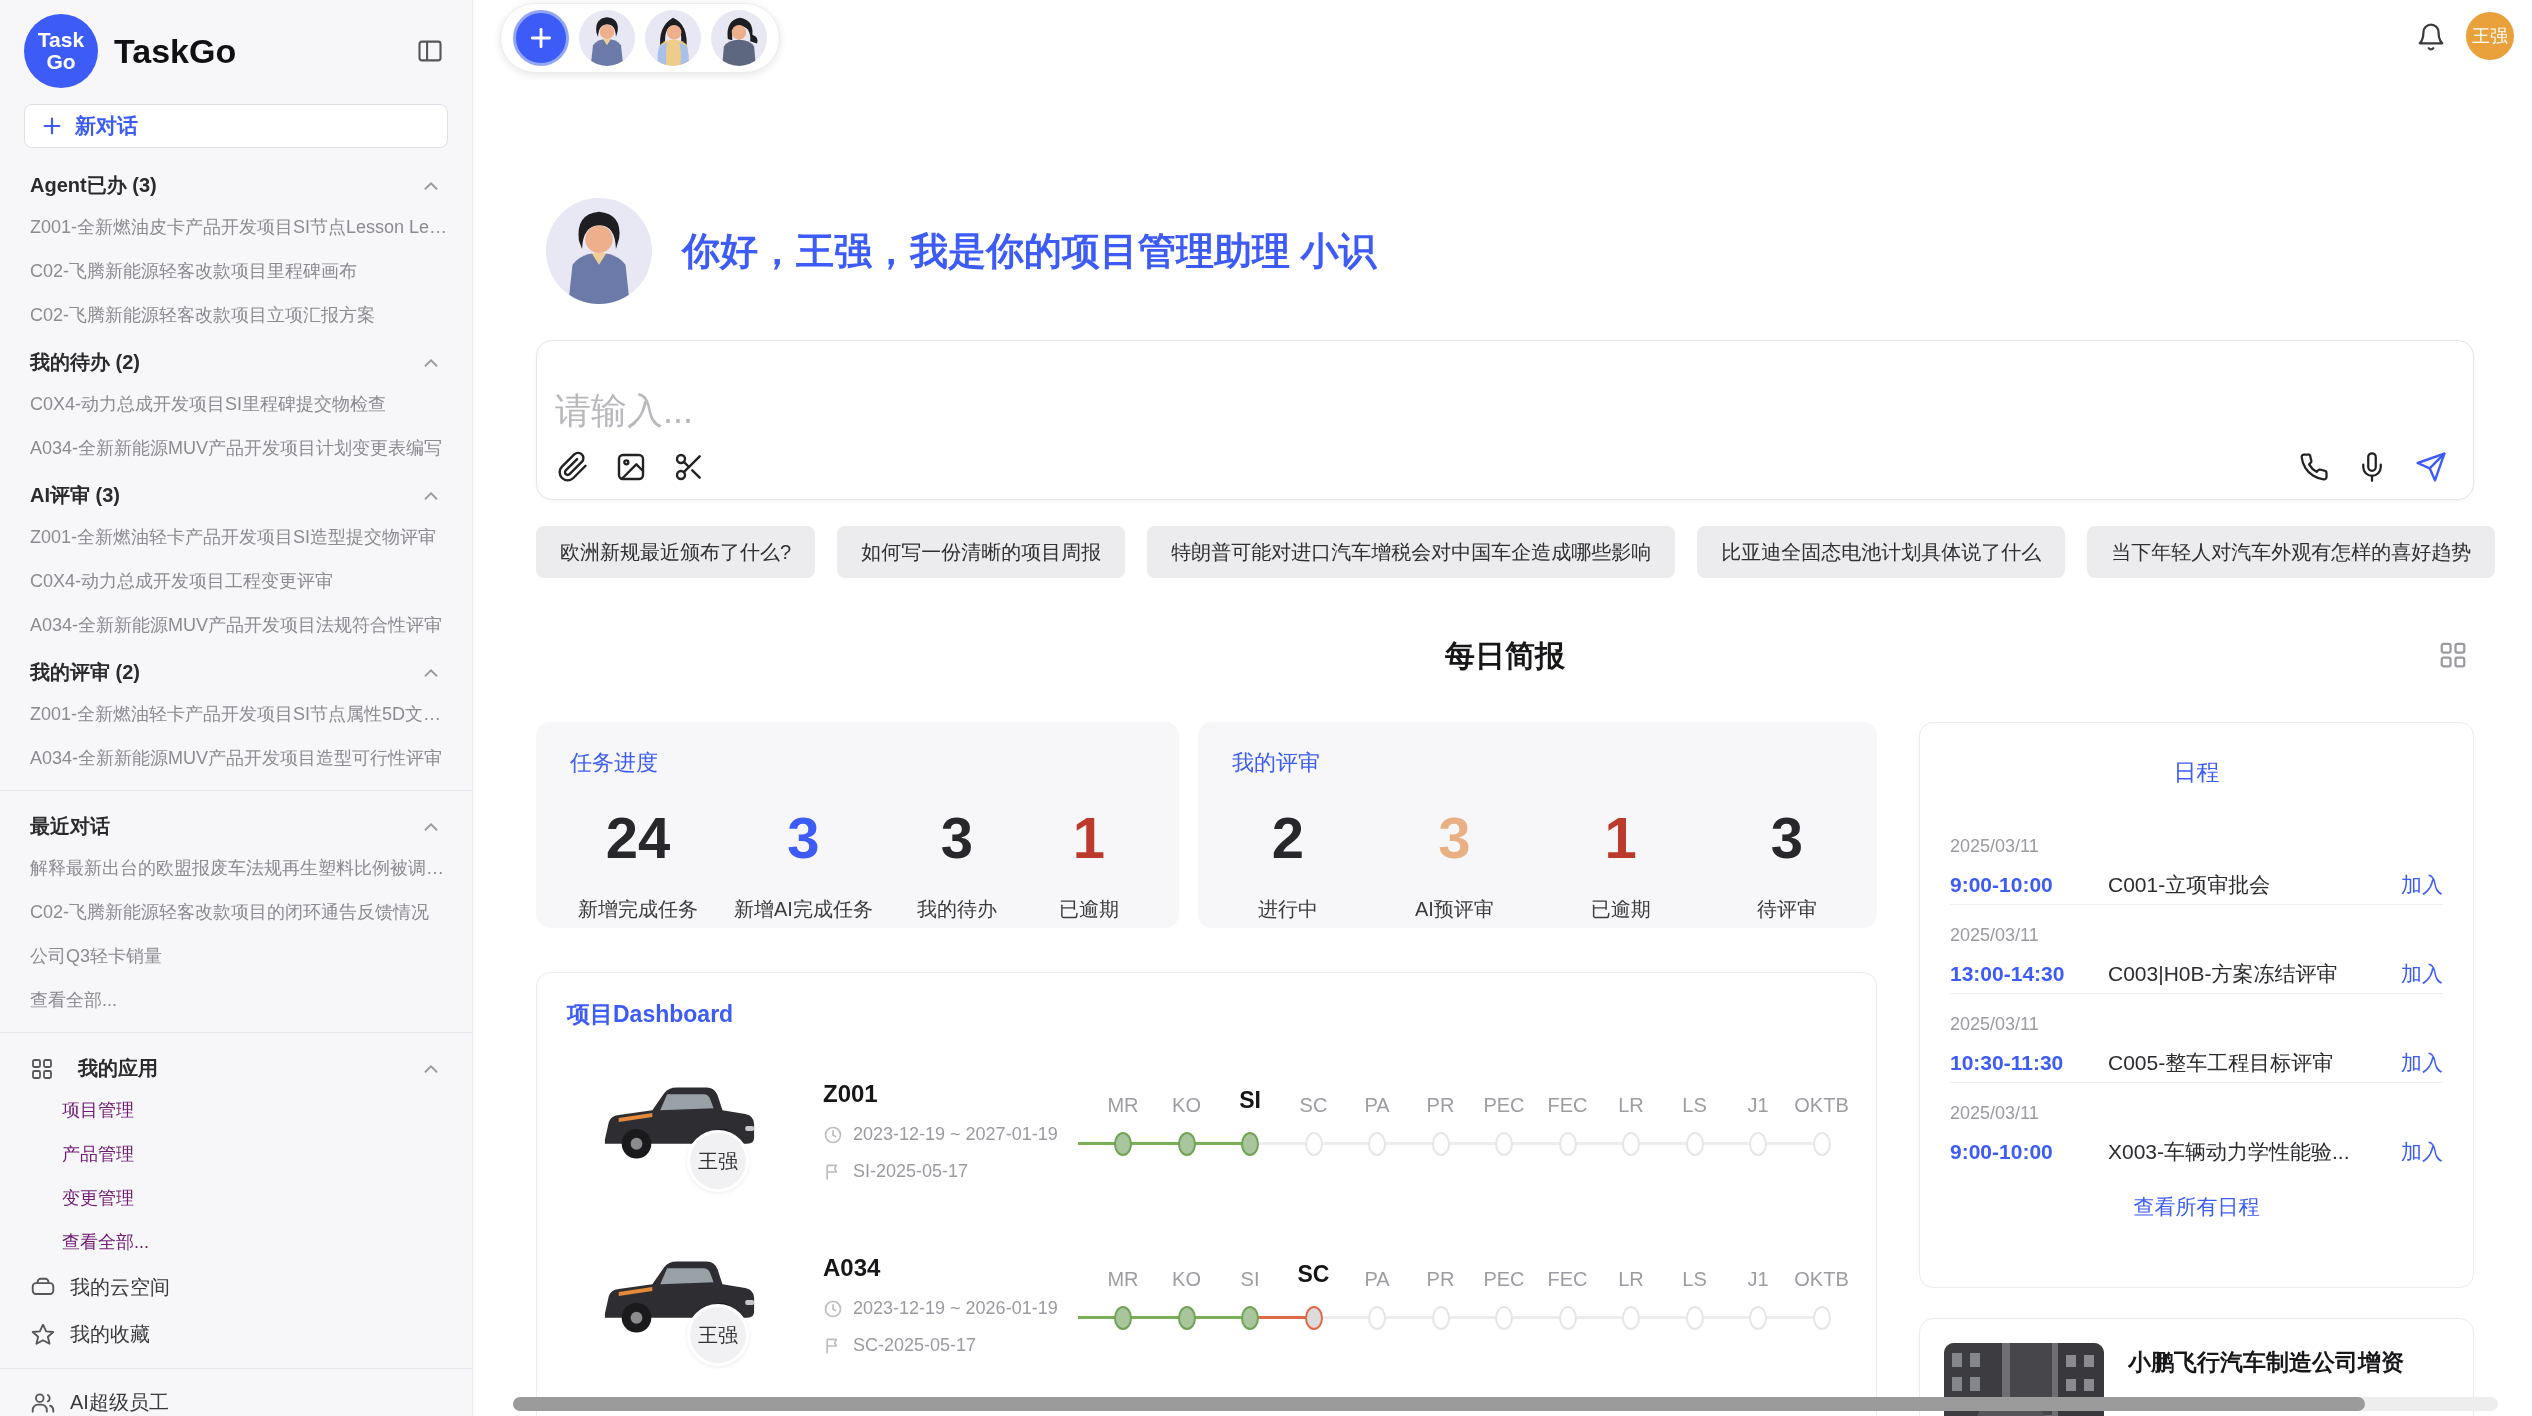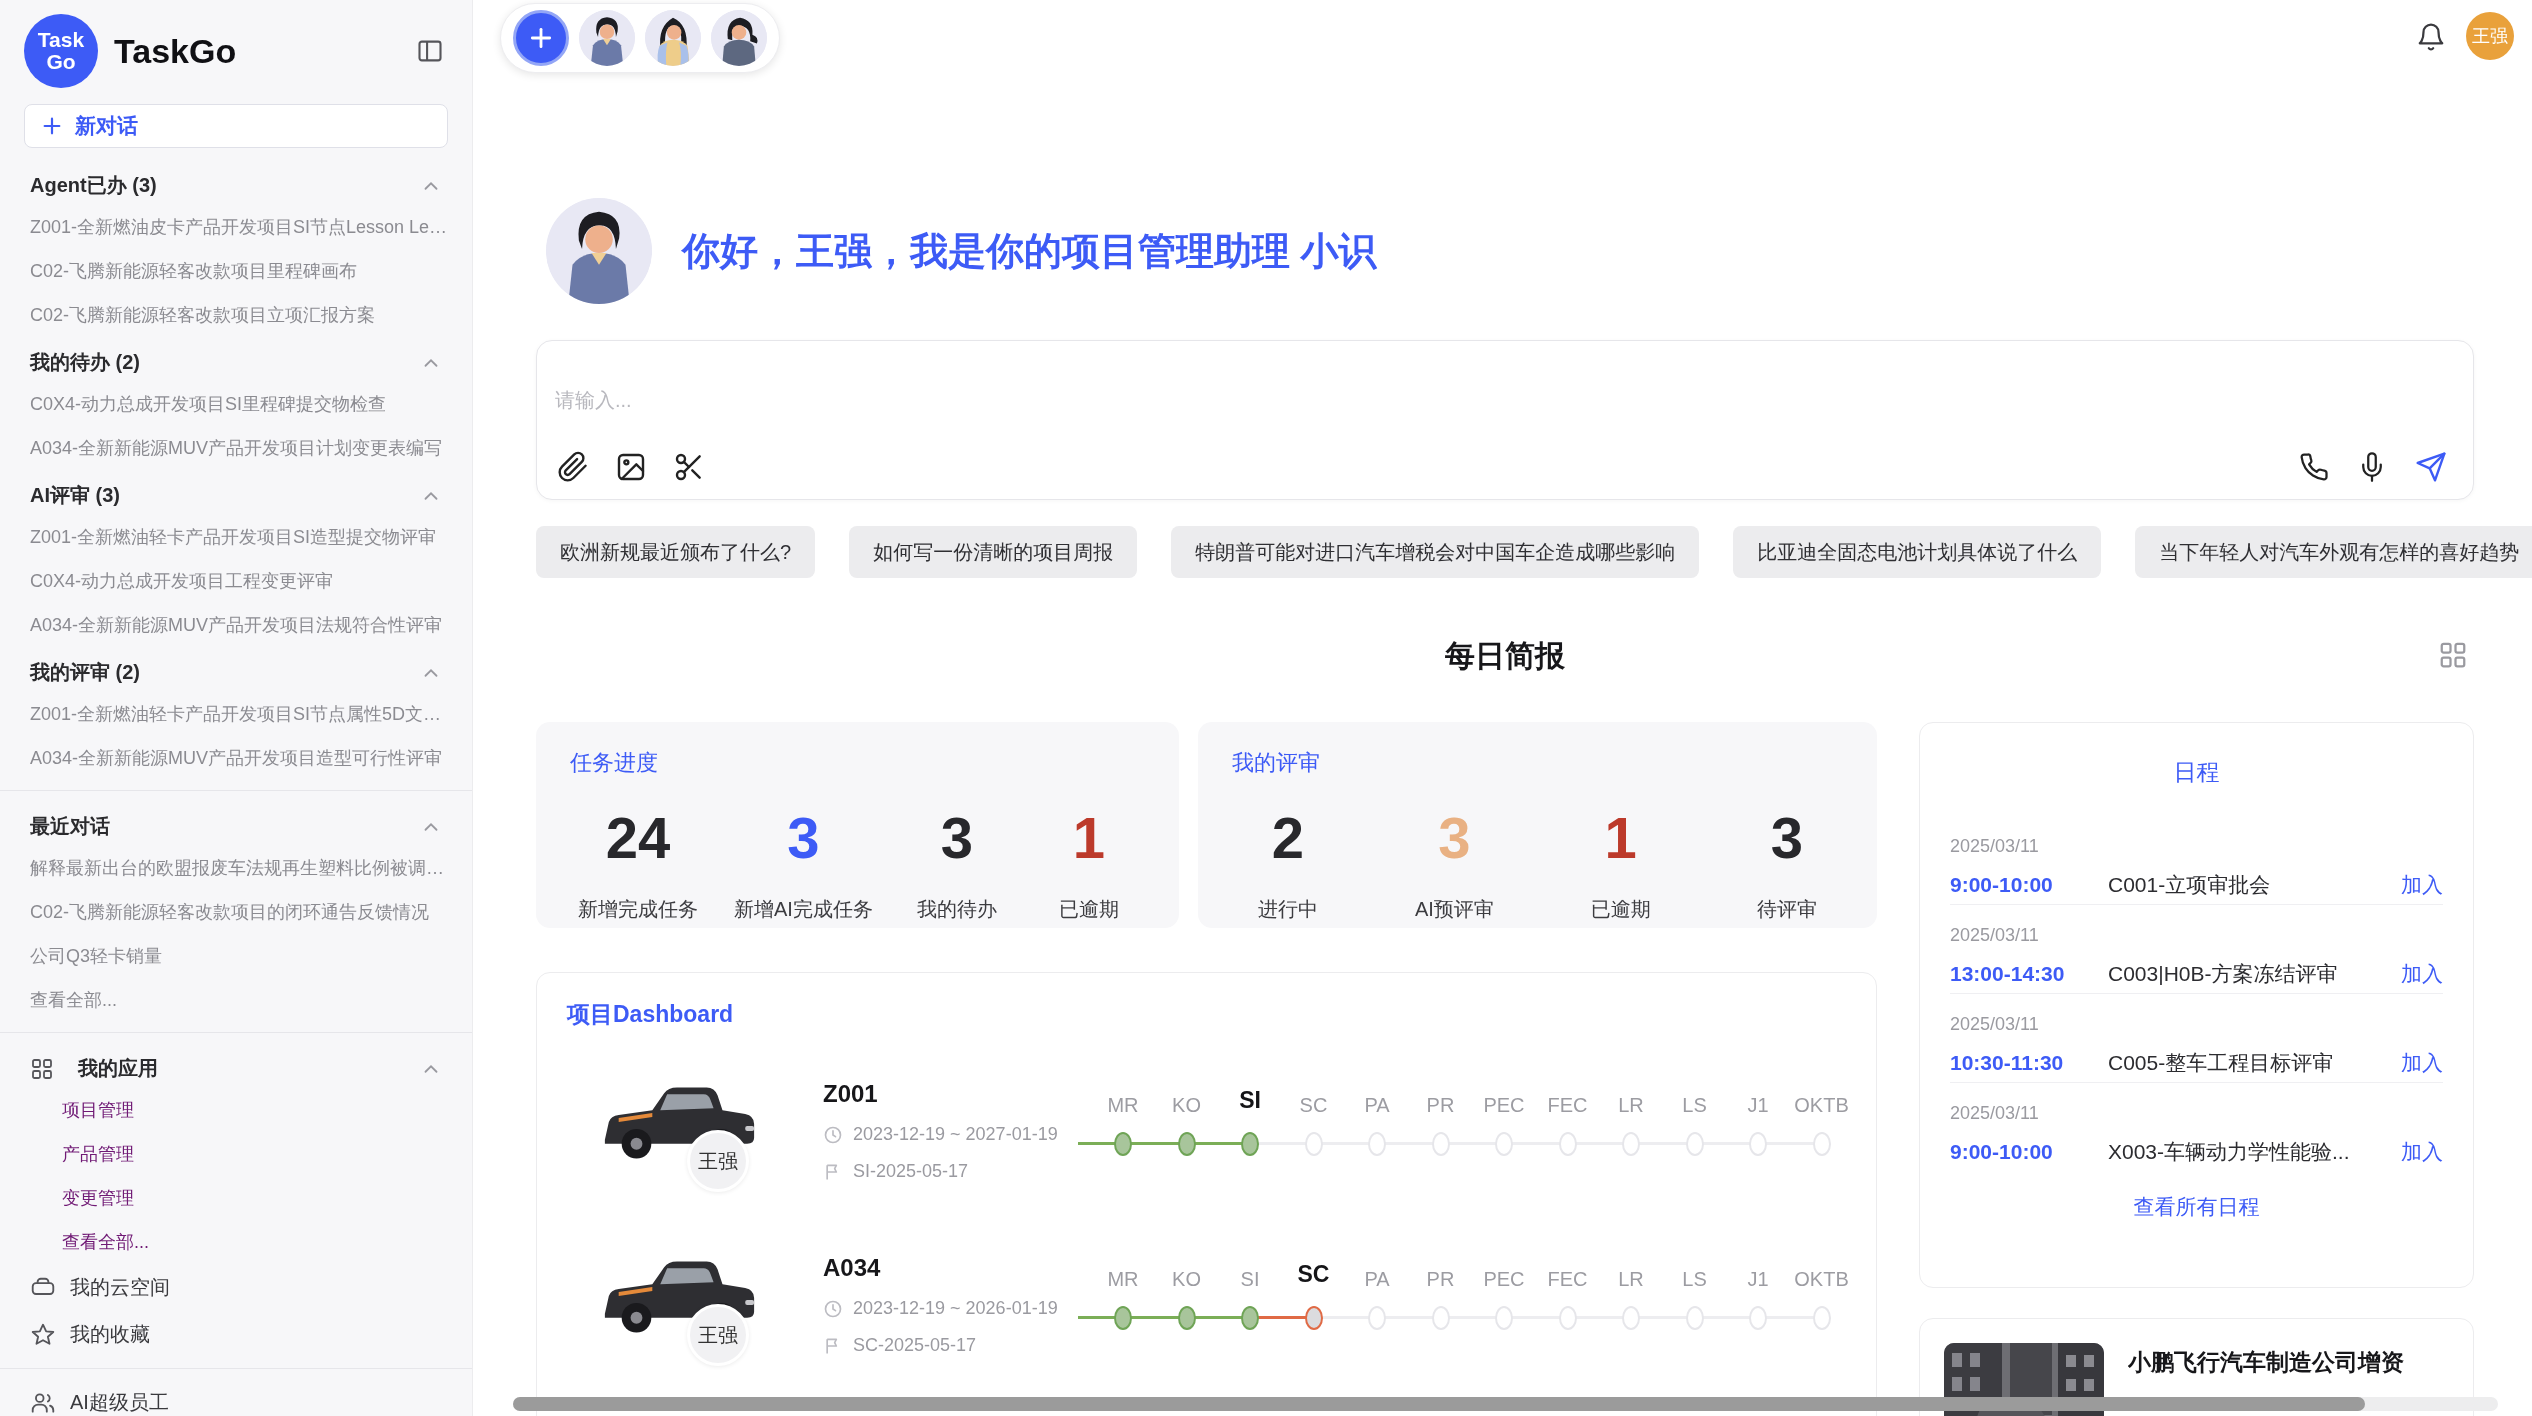--- a/index.html
+++ b/index.html
@@ -72,28 +72,28 @@
   .greet { display:flex; align-items:center; margin-top:198px; }
   .greet-avatar { width:106px; height:106px; border-radius:50%; overflow:hidden; background:#e8e8f4; margin-left:10px; flex:none; }
   .greet-text { font-size:38px; font-weight:700; color:#3D5BF6; margin-left:30px; }
 
   .input-card {
     margin-top:36px; height:160px; border:1px solid #e6e6ea; border-radius:16px;
     position:relative; background:#fff; box-shadow:0 1px 4px rgba(0,0,0,.04);
   }
   .chat-input {
     position:absolute; left:16px; top:44px; width:1600px; height:56px; border:none; outline:none;
-    resize:none; font-family:inherit; font-size:20px; color:#333; background:transparent;
+    resize:none; font-family:inherit; font-size:36px; color:#333; background:transparent;
   }
   .chat-input::placeholder { color:#b8b8be; }
   .input-icons-left { position:absolute; left:20px; bottom:16px; display:flex; align-items:center; gap:26px; }
   .input-icons-right { position:absolute; right:26px; bottom:16px; display:flex; align-items:center; gap:28px; }
   .icon-btn { cursor:pointer; display:flex; align-items:center; }
 
-  .chips { display:flex; gap:34px; margin-top:26px; }
+  .chips { display:flex; gap:22px; margin-top:26px; }
   .chip {
     height:52px; background:#ececee; border-radius:8px; display:flex; align-items:center;
     padding:0 24px; font-size:20px; color:#2f2f33; white-space:nowrap; cursor:pointer;
   }
 
   .brief-row { position:relative; margin-top:58px; height:44px; }
   .brief-title { text-align:center; font-size:30px; font-weight:700; color:#17171a; }
   .brief-grid { position:absolute; right:6px; top:4px; cursor:pointer; }
 
   .columns { display:flex; gap:42px; margin-top:42px; }

